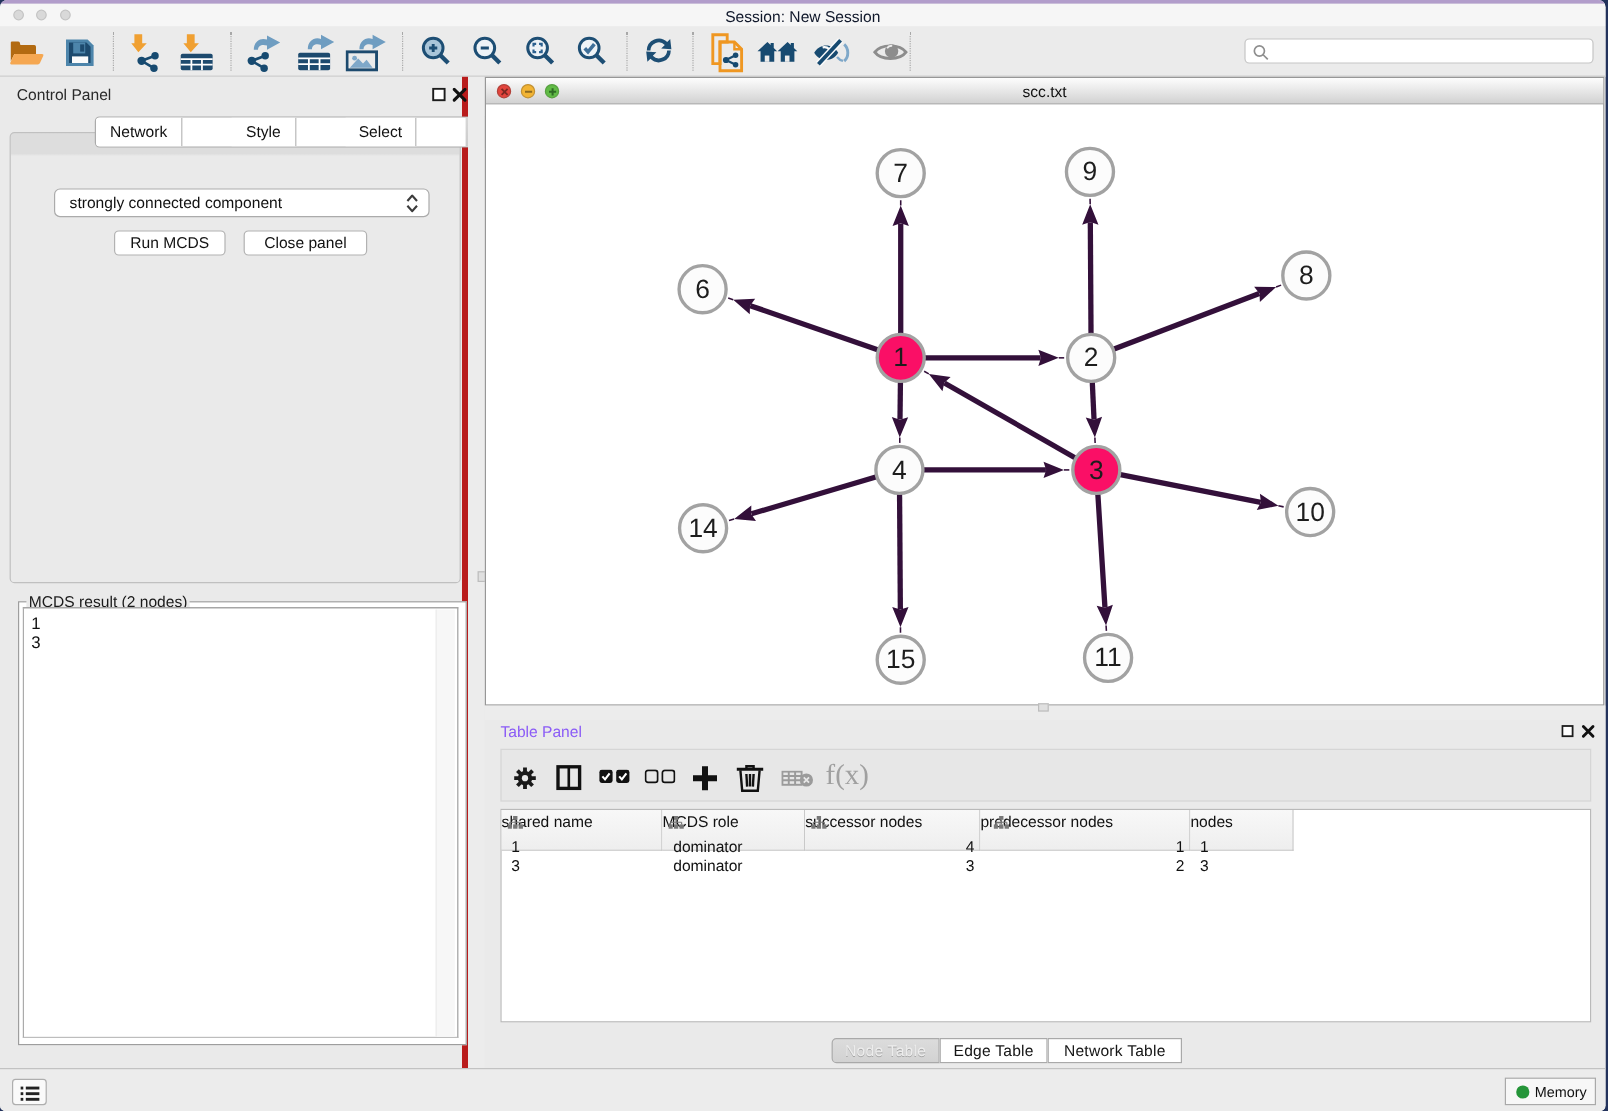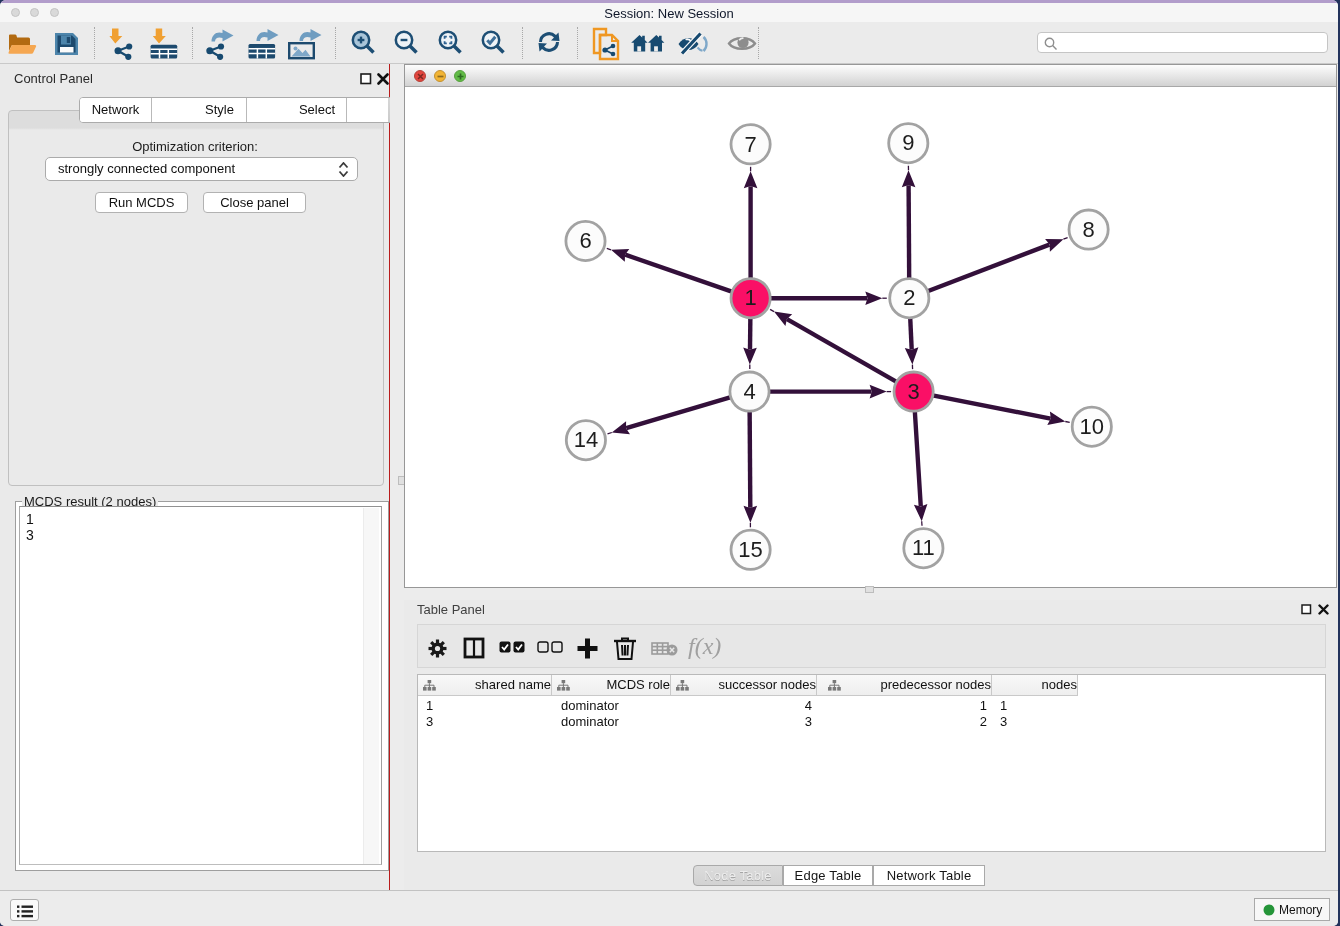--- a/index.html
+++ b/index.html
@@ -7,21 +7,21 @@
 .screen{position:absolute;left:0;top:0;width:1338px;height:926px;background:#ececec;border-radius:6px 6px 5px 5px;overflow:hidden;}
 .abs{position:absolute;}
 .menustrip{position:absolute;left:0;top:0;width:100%;height:3px;background:#b29dcb;}
 .titlebar{position:absolute;left:0;top:3px;width:100%;height:19px;background:#f6f6f6;}
 .tl{position:absolute;top:5px;width:9px;height:9px;border-radius:50%;background:#d9d9d9;border:1px solid #c4c4c4;box-sizing:border-box;}
 .wintitle{position:absolute;top:3px;left:0;width:100%;text-align:center;font-size:13px;color:#0f172a;}
 .toolbar{position:absolute;left:0;top:22px;width:100%;height:42px;background:#ebebeb;border-bottom:1px solid #c9c9c9;box-sizing:border-box;}
 .tsep{position:absolute;top:5px;width:0;height:32px;border-left:1px dotted #a8a8a8;}
 .searchbox{position:absolute;left:1037px;top:10px;width:291px;height:21px;background:#fff;border:1px solid #c5c5c5;border-radius:4px;box-sizing:border-box;}
 
-.leftpanel{position:absolute;left:0;top:64px;width:390px;height:826px;background:#eaeaea;border-right:1px solid #b91c1c;box-sizing:border-box;}
+.leftpanel{position:absolute;left:0;top:64px;width:390px;height:826px;background:#eaeaea;border-right:5px solid #b91c1c;box-sizing:border-box;}
 .cpheader{position:absolute;left:14px;top:7px;font-size:13px;color:#2a2a2a;}
 .contentbox{position:absolute;left:8px;top:46px;width:374px;height:374px;border:1px solid #c0c0c0;border-radius:4px;background:linear-gradient(#dddddd 0px,#dddddd 17px,#eaeaea 19px);}
 .tabs{position:absolute;left:79px;top:33px;height:24px;display:flex;border:1px solid #ababab;border-radius:4px;overflow:hidden;background:#fff;gap:41px;}
 .tab{font-size:13px;color:#111;background:#fff;height:24px;line-height:23px;text-align:center;border-right:1px solid #b9b9b9;box-sizing:border-box;}
 .tab.last{border-right:none;text-align:right;}
 .tab.sel{background:linear-gradient(#d7d7d7,#cbcbcb);color:#f3f3f3;text-shadow:0 1px 0 #9a9a9a;}
 .optlabel{position:absolute;left:0;top:75px;width:390px;text-align:center;font-size:13px;color:#1c1c1c;}
 .dropdown{position:absolute;left:45px;top:93px;width:313px;height:24px;background:#fff;border:1px solid #ababab;border-radius:5px;box-sizing:border-box;font-size:13px;color:#111;line-height:22px;padding-left:12px;}
 .btn{position:absolute;top:128px;height:21px;background:#fff;border:1px solid #b2b2b2;border-radius:4px;box-sizing:border-box;font-size:13px;color:#111;text-align:center;line-height:19px;}
 .fieldset{position:absolute;left:15px;top:437px;width:372px;height:368px;border:1px solid #9e9e9e;background:#fff;}
@@ -33,24 +33,24 @@
 .vhandle{position:absolute;left:398px;top:476px;width:7px;height:9px;background:#e0e0e0;border:1px solid #bdbdbd;box-sizing:border-box;}
 
 .netwin{position:absolute;left:404px;top:64px;width:933px;height:524px;border:1px solid #979797;box-sizing:border-box;background:#fff;}
 .nettitle{position:absolute;left:0;top:0;width:100%;height:22px;background:linear-gradient(#fdfdfd,#d2d2d2);border-bottom:1px solid #a8a8a8;box-sizing:border-box;}
 .nettext{position:absolute;top:4px;left:0;width:100%;text-align:center;font-size:13px;color:#111;}
 .light{position:absolute;top:5px;width:12px;height:12px;border-radius:50%;box-sizing:border-box;}
 .hsplitzone{position:absolute;left:404px;top:588px;width:934px;height:12px;background:#ececec;}
 .hhandle{position:absolute;left:865px;top:586px;width:9px;height:7px;background:#e0e0e0;border:1px solid #bdbdbd;box-sizing:border-box;}
 
 .tablepanel{position:absolute;left:404px;top:600px;width:934px;height:290px;background:#eaeaea;}
-.tpheader{position:absolute;left:13px;top:2px;font-size:13px;color:#404040;}
+.tpheader{position:absolute;left:13px;top:2px;font-size:13px;color:#8b5cf6;}
 .tptoolbar{position:absolute;left:13px;top:24px;width:909px;height:44px;background:#e7e7e7;border:1px solid #d6d6d6;box-sizing:border-box;}
 .tablebox{position:absolute;left:13px;top:74px;width:909px;height:178px;background:#fff;border:1px solid #b9b9b9;box-sizing:border-box;}
-.thead{position:absolute;left:0;top:0;height:21px;background:linear-gradient(#f8f8f8,#eeeeee);border-bottom:1px solid #c9c9c9;border-right:1px solid #c9c9c9;box-sizing:border-box;font-size:13px;color:#111;text-align:right;line-height:20px;}
+.thead{position:absolute;left:0;top:0;height:34px;background:linear-gradient(#f8f8f8,#eeeeee);border-bottom:1px solid #c9c9c9;border-right:1px solid #c9c9c9;box-sizing:border-box;font-size:13px;color:#111;text-align:left;line-height:20px;}
 .trow{position:absolute;font-size:13px;color:#111;height:16px;line-height:16px;}
 .bottomtabs{position:absolute;left:0;top:265px;width:934px;height:21px;}
 .btab{position:absolute;top:0;height:21px;background:#fff;border:1px solid #a9a9a9;box-sizing:border-box;font-size:13px;color:#151515;text-align:center;line-height:19px;letter-spacing:0.2px;}
 .btab.sel{background:linear-gradient(#dcdcdc,#d2d2d2);color:#ededed;text-shadow:0 1px 0 #a5a5a5;}
 
 .statusbar{position:absolute;left:0;top:890px;width:100%;height:36px;background:#ececec;border-top:1px solid #c2c2c2;box-sizing:border-box;}
 .listbtn{position:absolute;left:10px;top:8px;width:29px;height:22px;background:#fafafa;border:1px solid #aeaeae;border-radius:3px;box-sizing:border-box;}
 .memory{position:absolute;left:1254px;top:7px;width:76px;height:23px;background:#f7f7f7;border:1px solid #a9a9a9;box-sizing:border-box;font-size:12px;color:#111;}
 </style>
 </head>
@@ -205,21 +205,20 @@
  <svg class="abs" style="left:377px;top:9px" width="12" height="12" viewBox="0 0 12 12">
   <path d="M1.5 1.5 L10.5 10.5 M10.5 1.5 L1.5 10.5" stroke="#111" stroke-width="2.6" stroke-linecap="round"></path>
  </svg>
  <div class="contentbox"></div>
  <div class="tabs">
   <div class="tab" style="width:72px">Network</div>
   <div class="tab" style="width:54px">Style</div>
   <div class="tab" style="width:59px">Select</div>
   <div class="tab sel last" style="width:58px">MCDS</div>
  </div>
- <div class="optlabel">Optimization criterion:</div>
  <div class="dropdown">strongly connected component
   <svg class="abs" style="right:8px;top:4px" width="11" height="15" viewBox="0 0 11 15">
    <path d="M1.5 5.5 L5.5 1 L9.5 5.5" fill="none" stroke="#3c3c3c" stroke-width="1.8"></path>
    <path d="M1.5 9.5 L5.5 14 L9.5 9.5" fill="none" stroke="#3c3c3c" stroke-width="1.8"></path>
   </svg>
  </div>
  <div class="btn" style="left:95px;width:93px">Run MCDS</div>
  <div class="btn" style="left:203px;width:103px">Close panel</div>
  <div class="fieldset">
   <div class="fieldlabel">MCDS result (2 nodes)</div>
@@ -238,20 +237,21 @@
   <div class="light" style="left:49px;background:#61bb46;border:1px solid #57a040;"></div>
   <svg class="abs" style="left:11.5px;top:7.5px" width="7" height="7" viewBox="0 0 7 7">
           <path d="M1 1 L6 6 M6 1 L1 6" stroke="#7c2822" stroke-width="1.5"></path>
         </svg>
   <svg class="abs" style="left:31.5px;top:7.5px" width="7" height="7" viewBox="0 0 7 7">
           <line x1="0.5" y1="3.5" x2="6.5" y2="3.5" stroke="#8c6a20" stroke-width="1.7"></line>
         </svg>
   <svg class="abs" style="left:51.5px;top:7.5px" width="7" height="7" viewBox="0 0 7 7">
           <path d="M3.5 0.5 L3.5 6.5 M0.5 3.5 L6.5 3.5" stroke="#2e6b24" stroke-width="1.7"></path>
         </svg>
+  <div class="nettext">scc.txt</div>
  </div>
 </div>
 <svg class="abs" style="left:405px;top:86px" width="931" height="501" viewBox="405 86 931 501">
 <line x1="750.6" y1="298.2" x2="750.6" y2="186.3" stroke="#33103a" stroke-width="4.4"></line>
 <polygon points="750.6,171.3 757.4,188.3 750.6,186.1 743.8,188.3" fill="#33103a"></polygon>
 <line x1="750.6" y1="171.3" x2="750.6" y2="166.8" stroke="#33103a" stroke-width="1.3"></line>
 <line x1="750.6" y1="298.2" x2="625.2" y2="254.7" stroke="#33103a" stroke-width="4.4"></line>
 <polygon points="611.0,249.8 629.3,249.0 625.0,254.7 624.8,261.8" fill="#33103a"></polygon>
 <line x1="611.0" y1="249.8" x2="606.8" y2="248.4" stroke="#33103a" stroke-width="1.3"></line>
 <line x1="750.6" y1="298.2" x2="867.3" y2="298.2" stroke="#33103a" stroke-width="4.4"></line>
@@ -367,21 +367,21 @@
   <g fill="none" stroke="#9b9b9b" stroke-width="1.6">
    <rect x="1" y="1" width="16" height="11"></rect>
    <line x1="1" y1="4.6" x2="17" y2="4.6"></line>
    <line x1="1" y1="8.2" x2="17" y2="8.2"></line>
    <line x1="6.3" y1="1" x2="6.3" y2="12"></line>
    <line x1="11.6" y1="1" x2="11.6" y2="12"></line>
   </g>
   <circle cx="21" cy="8" r="5.5" fill="#9b9b9b"></circle>
   <path d="M18.8 5.8 L23.2 10.2 M23.2 5.8 L18.8 10.2" stroke="#e7e7e7" stroke-width="1.5"></path>
  </svg>
- <div class="abs" style="left:284px;top:33px;font-family:'Liberation Serif',serif;font-style:italic;font-size:24px;color:#a0a0a0;">f(x)</div>
+ <div class="abs" style="left:284px;top:33px;font-family:'Liberation Serif',serif;font-size:24px;color:#a0a0a0;">f(x)</div>
  <div class="tablebox">
         <svg class="abs" style="left:5px;top:5px;z-index:5" width="13" height="11" viewBox="0 0 13 11">
           <g fill="#787878">
             <rect x="4.6" y="0" width="3.6" height="3.2"></rect>
             <rect x="0" y="7" width="3.6" height="3.6"></rect>
             <rect x="4.6" y="7" width="3.6" height="3.6"></rect>
             <rect x="9.2" y="7" width="3.6" height="3.6"></rect>
           </g>
           <g stroke="#787878" stroke-width="1">
             <line x1="6.4" y1="3.2" x2="6.4" y2="7"></line>

